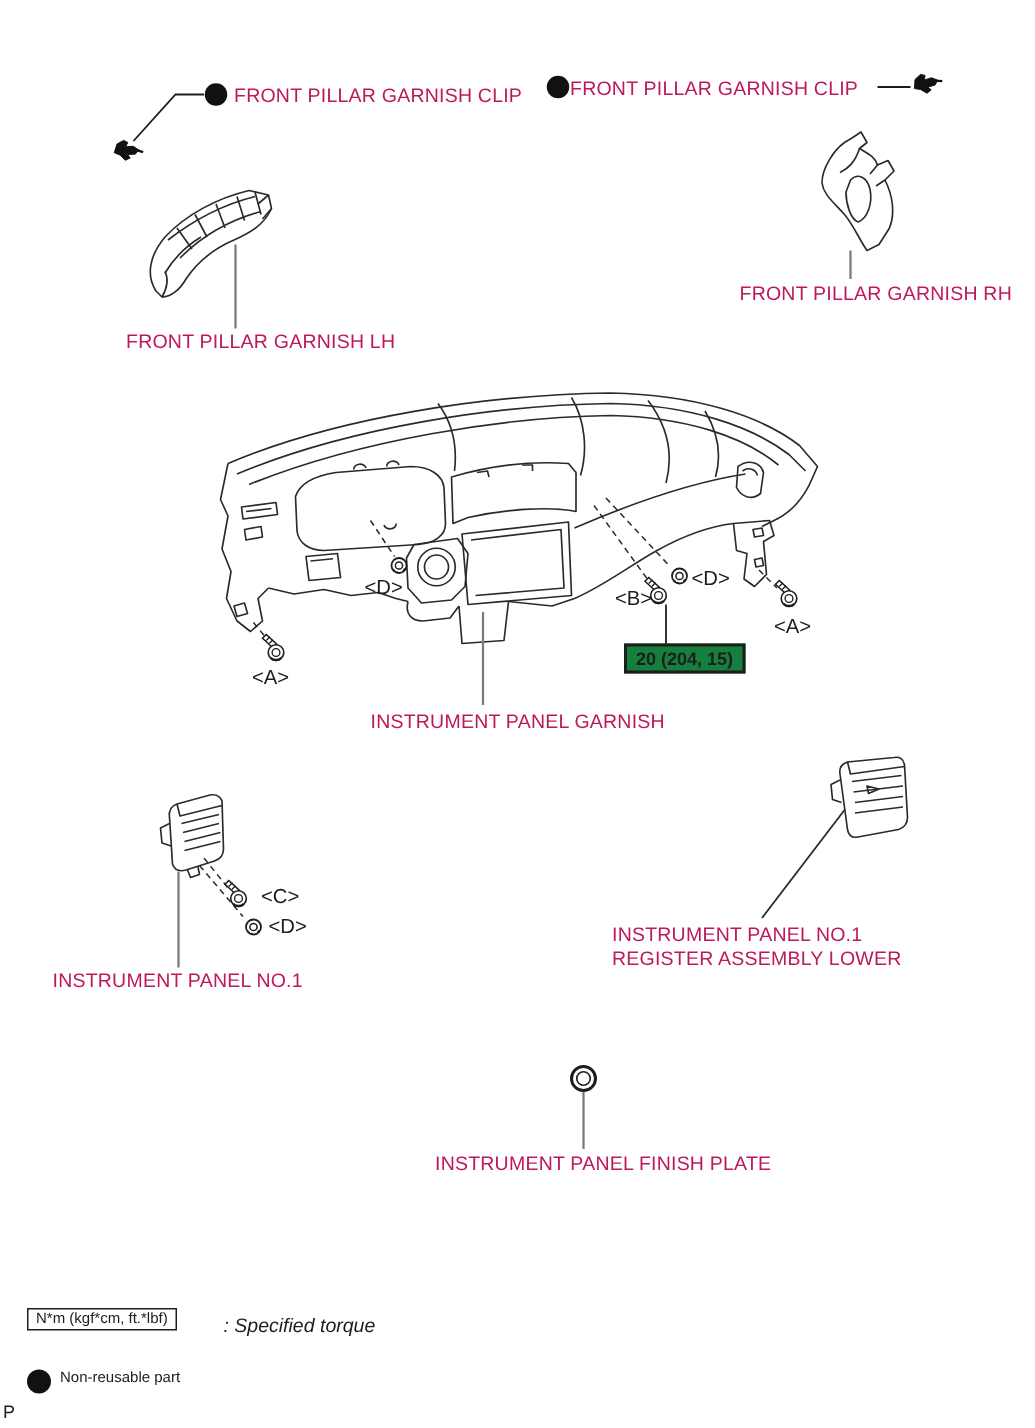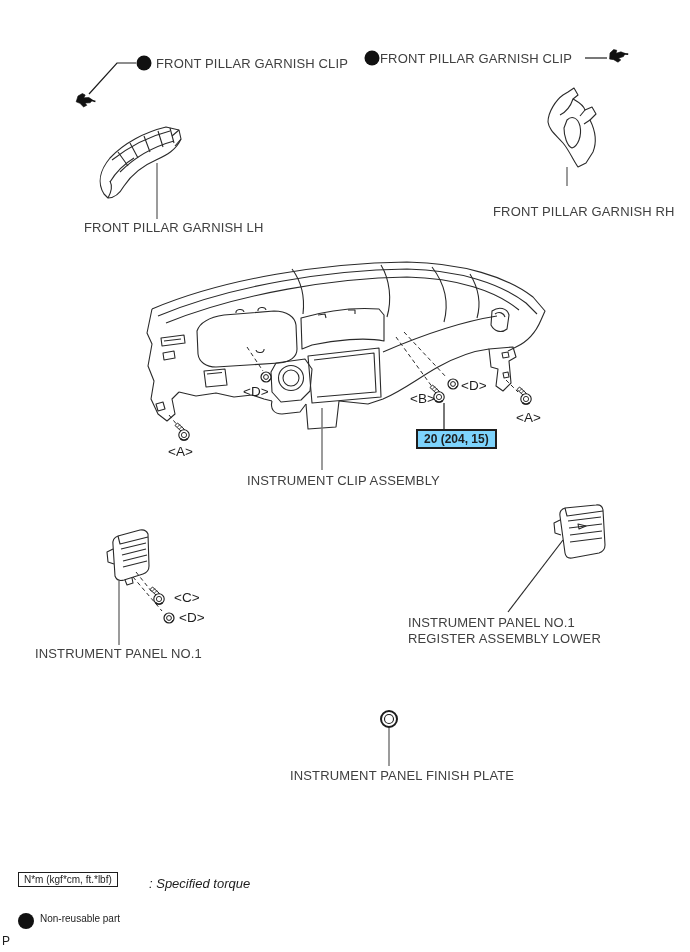--- a/index.html
+++ b/index.html
@@ -1,22 +1,22 @@
 <!DOCTYPE html>
 <html><head>
 <meta charset="utf-8">
 <style>
   html,body{margin:0;padding:0;background:#fff;}
   .canvas{position:relative;width:690px;height:952px;background:#fff;overflow:hidden;
           font-family:"Liberation Sans",sans-serif;color:#1d1d1d;}
   svg.art{position:absolute;left:0;top:0;}
-  .lbl{position:absolute;font-size:13px;white-space:nowrap;letter-spacing:.15px;color:#404040;}
+  .lbl{position:absolute;font-size:13px;white-space:nowrap;letter-spacing:.15px;color:#be185d;}
   .lbl .ln{line-height:16px;}
   .fast{position:absolute;font-size:13.5px;white-space:nowrap;color:#1d1d1d;}
-  .torque-box{position:absolute;left:416px;top:429px;border:2px solid #1d1d1d;background:#7dd3fc;
+  .torque-box{position:absolute;left:416px;top:429px;border:2px solid #1d1d1d;background:#15803d;
               font-weight:bold;font-size:12px;padding:1px 6px;white-space:nowrap;}
   .legend-box{position:absolute;left:18px;top:872px;border:1.5px solid #1d1d1d;background:#fff;
               font-size:10px;padding:1px 5px;white-space:nowrap;}
   .legend-desc{position:absolute;left:149px;top:876px;font-size:13px;white-space:nowrap;font-style:italic;}
   .legend-nr{position:absolute;left:40px;top:913px;font-size:10px;white-space:nowrap;}
   .page-marker{position:absolute;left:2px;top:934px;font-size:12px;}
 </style>
 </head>
 <body>
 
@@ -181,22 +181,22 @@
       <circle cx="389" cy="719" r="4.5" stroke-width="1.1"></circle>
     </g>
     <path d="M389,728 L389,766" stroke="#7a7a7a" stroke-width="1.5" fill="none"></path>
 
     <circle cx="26" cy="921" r="8" fill="#111"></circle>
   </svg>
 
   <div class="lbl" style="left:156px;top:56px;">FRONT PILLAR GARNISH CLIP</div>
   <div class="lbl" style="left:380px;top:51px;">FRONT PILLAR GARNISH CLIP</div>
   <div class="lbl" style="left:84px;top:220px;">FRONT PILLAR GARNISH LH</div>
-  <div class="lbl" style="left:493px;top:204px;">FRONT PILLAR GARNISH RH</div>
-  <div class="lbl" style="left:247px;top:473px;">INSTRUMENT CLIP ASSEMBLY</div>
+  <div class="lbl" style="left:493px;top:188px;">FRONT PILLAR GARNISH RH</div>
+  <div class="lbl" style="left:247px;top:473px;">INSTRUMENT PANEL GARNISH</div>
 
   <div class="lbl" style="left:35px;top:646px;">
     <div class="ln">INSTRUMENT PANEL NO.1</div>
   </div>
 
   <div class="lbl" style="left:408px;top:615px;">
     <div class="ln">INSTRUMENT PANEL NO.1</div>
     <div class="ln">REGISTER ASSEMBLY LOWER</div>
   </div>
 

